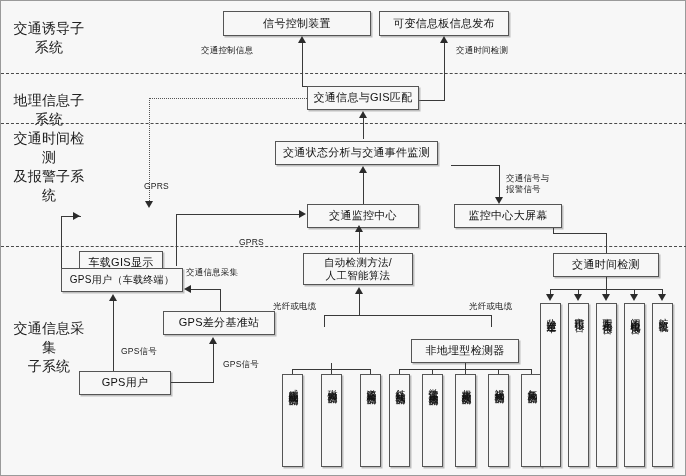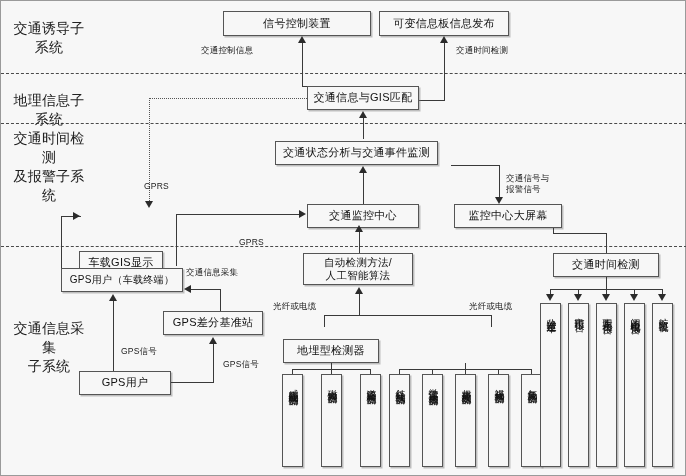--- a/index.html
+++ b/index.html
@@ -158,21 +158,21 @@
   <div class="v" style="left:175px;top:213px;height:52px;"></div>
   <div class="h" style="left:175px;top:264px;width:0;"></div>
 
   <div class="v" style="left:60px;top:215px;height:62px;"></div>
   <div class="h" style="left:60px;top:215px;width:20px;"></div>
   <div class="arr arr-right" style="left:72px;top:211px;"></div>
 
   <div class="elabel" style="left:238px;top:236px;">GPRS</div>
 
   <div class="node" style="left:60px;top:267px;width:122px;height:24px;font-size:10px;">GPS用户（车载终端）</div>
-  <div class="node" style="left:162px;top:310px;width:100px;height:24px;">GPS差分基准站</div>
+  <div class="node" style="left:162px;top:310px;width:112px;height:24px;">GPS差分基准站</div>
   <div class="node" style="left:78px;top:370px;width:92px;height:24px;">GPS用户</div>
 
   <div class="v" style="left:219px;top:288px;height:22px;"></div>
   <div class="h" style="left:190px;top:288px;width:29px;"></div>
   <div class="arr arr-left" style="left:183px;top:284px;"></div>
   <div class="elabel" style="left:185px;top:266px;">交通信息采集</div>
 
   <div class="v" style="left:112px;top:300px;height:70px;"></div>
   <div class="arr arr-up" style="left:108px;top:293px;"></div>
   <div class="elabel" style="left:120px;top:345px;">GPS信号</div>
@@ -190,21 +190,21 @@
 
   <div class="v" style="left:358px;top:293px;height:22px;"></div>
   <div class="arr arr-up" style="left:354px;top:286px;"></div>
   <div class="h" style="left:323px;top:314px;width:167px;"></div>
   <div class="v" style="left:323px;top:314px;height:12px;"></div>
   <div class="v" style="left:490px;top:314px;height:12px;"></div>
 
   <div class="elabel" style="left:272px;top:300px;">光纤或电缆</div>
   <div class="elabel" style="left:468px;top:300px;">光纤或电缆</div>
 
-  <div class="node" style="left:282px;top:338px;width:96px;height:24px;">地埋型检测器</div>
+  <div class="node" style="left:410px;top:338px;width:108px;height:24px;">非地埋型检测器</div>
 
   <div class="v" style="left:330px;top:362px;height:7px;"></div>
   <div class="h" style="left:291px;top:368px;width:78px;"></div>
   <div class="v" style="left:291px;top:368px;height:5px;"></div>
   <div class="v" style="left:330px;top:368px;height:5px;"></div>
   <div class="v" style="left:369px;top:368px;height:5px;"></div>
 
   <div class="v" style="left:464px;top:362px;height:7px;"></div>
   <div class="h" style="left:398px;top:368px;width:132px;"></div>
   <div class="v" style="left:398px;top:368px;height:5px;"></div>

